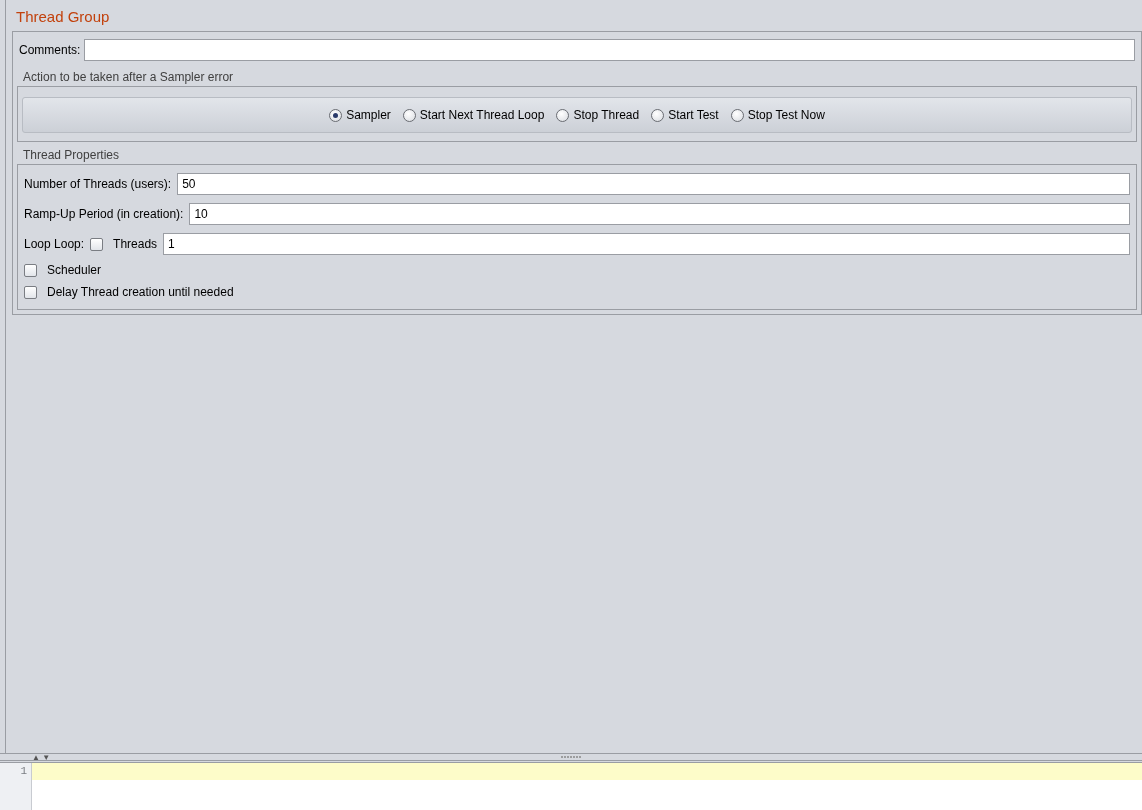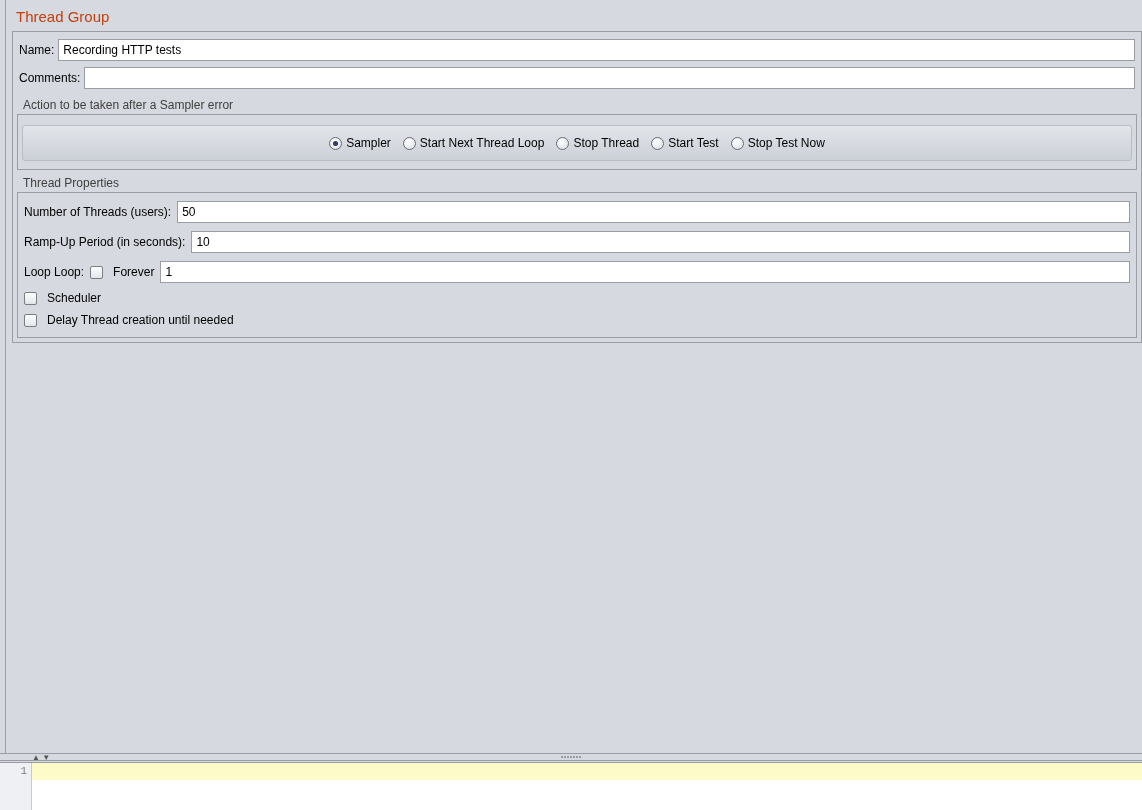--- a/index.html
+++ b/index.html
@@ -209,24 +209,20 @@
 
 <div class="left-edge">
   <div class="left-grip"></div>
 </div>
 
 <div class="main-panel">
   <div class="panel-title">Thread Group</div>
 
   <div class="form-area">
     <div class="row">
-      <span class="label">Name:</span>
-      <input type="text" value="Recording HTTP tests" style="">
-    </div>
-    <div class="row">
       <span class="label">Comments:</span>
       <input type="text" value="" style="">
     </div>
 
     <div class="fieldset">
       <div class="fieldset-legend">Action to be taken after a Sampler error</div>
       <div class="fieldset-box">
         <div class="radio-row">
           <label class="radio-opt">
             <span class="radio checked"></span>
@@ -253,27 +249,27 @@
     </div>
 
     <div class="fieldset">
       <div class="fieldset-legend">Thread Properties</div>
       <div class="props-box">
         <div class="prop-row">
           <span class="label">Number of Threads (users):</span>
           <input type="text" value="50" style="">
         </div>
         <div class="prop-row">
-          <span class="label">Ramp-Up Period (in seconds):</span>
+          <span class="label">Ramp-Up Period (in creation):</span>
           <input type="text" value="10" style="">
         </div>
         <div class="prop-row">
           <span class="label">Loop Loop:</span>
           <span class="checkbox"></span>
-          <span class="label">Forever</span>
+          <span class="label">Threads</span>
           <input type="text" value="1" style="">
         </div>
         <div class="prop-row">
           <span class="checkbox"></span>
           <span class="label">Scheduler</span>
         </div>
         <div class="prop-row">
           <span class="checkbox"></span>
           <span class="label">Delay Thread creation until needed</span>
         </div>

